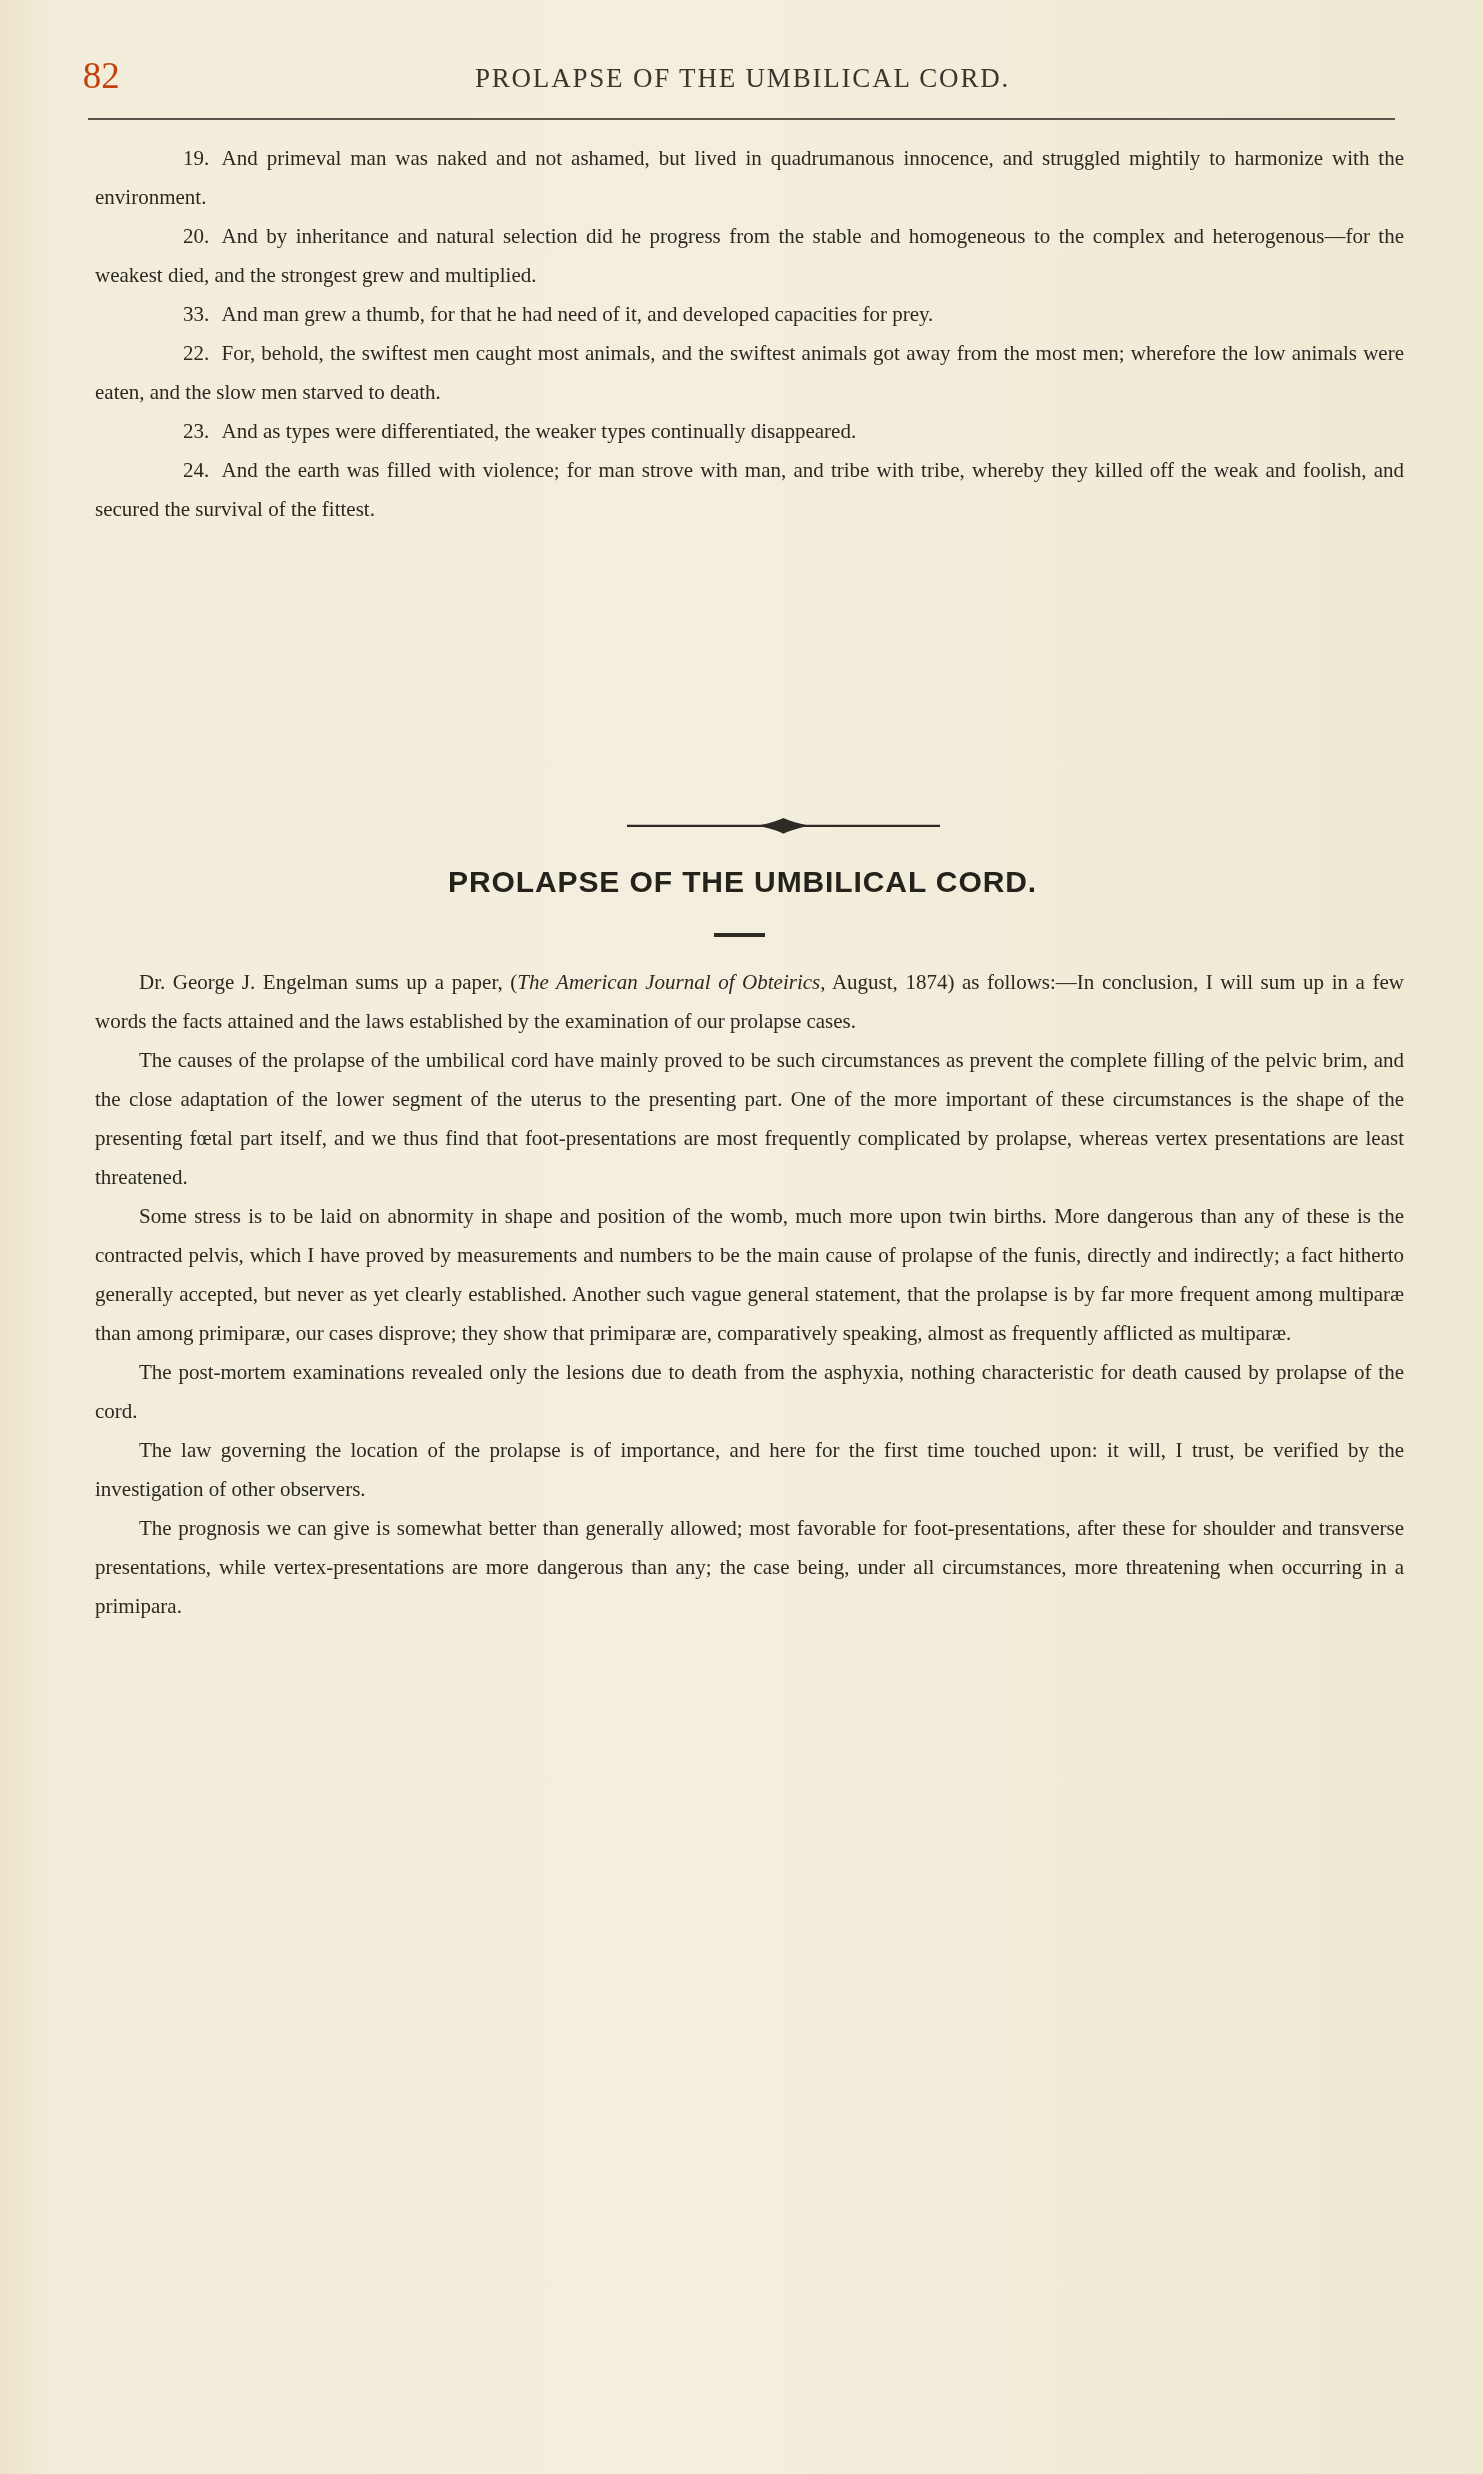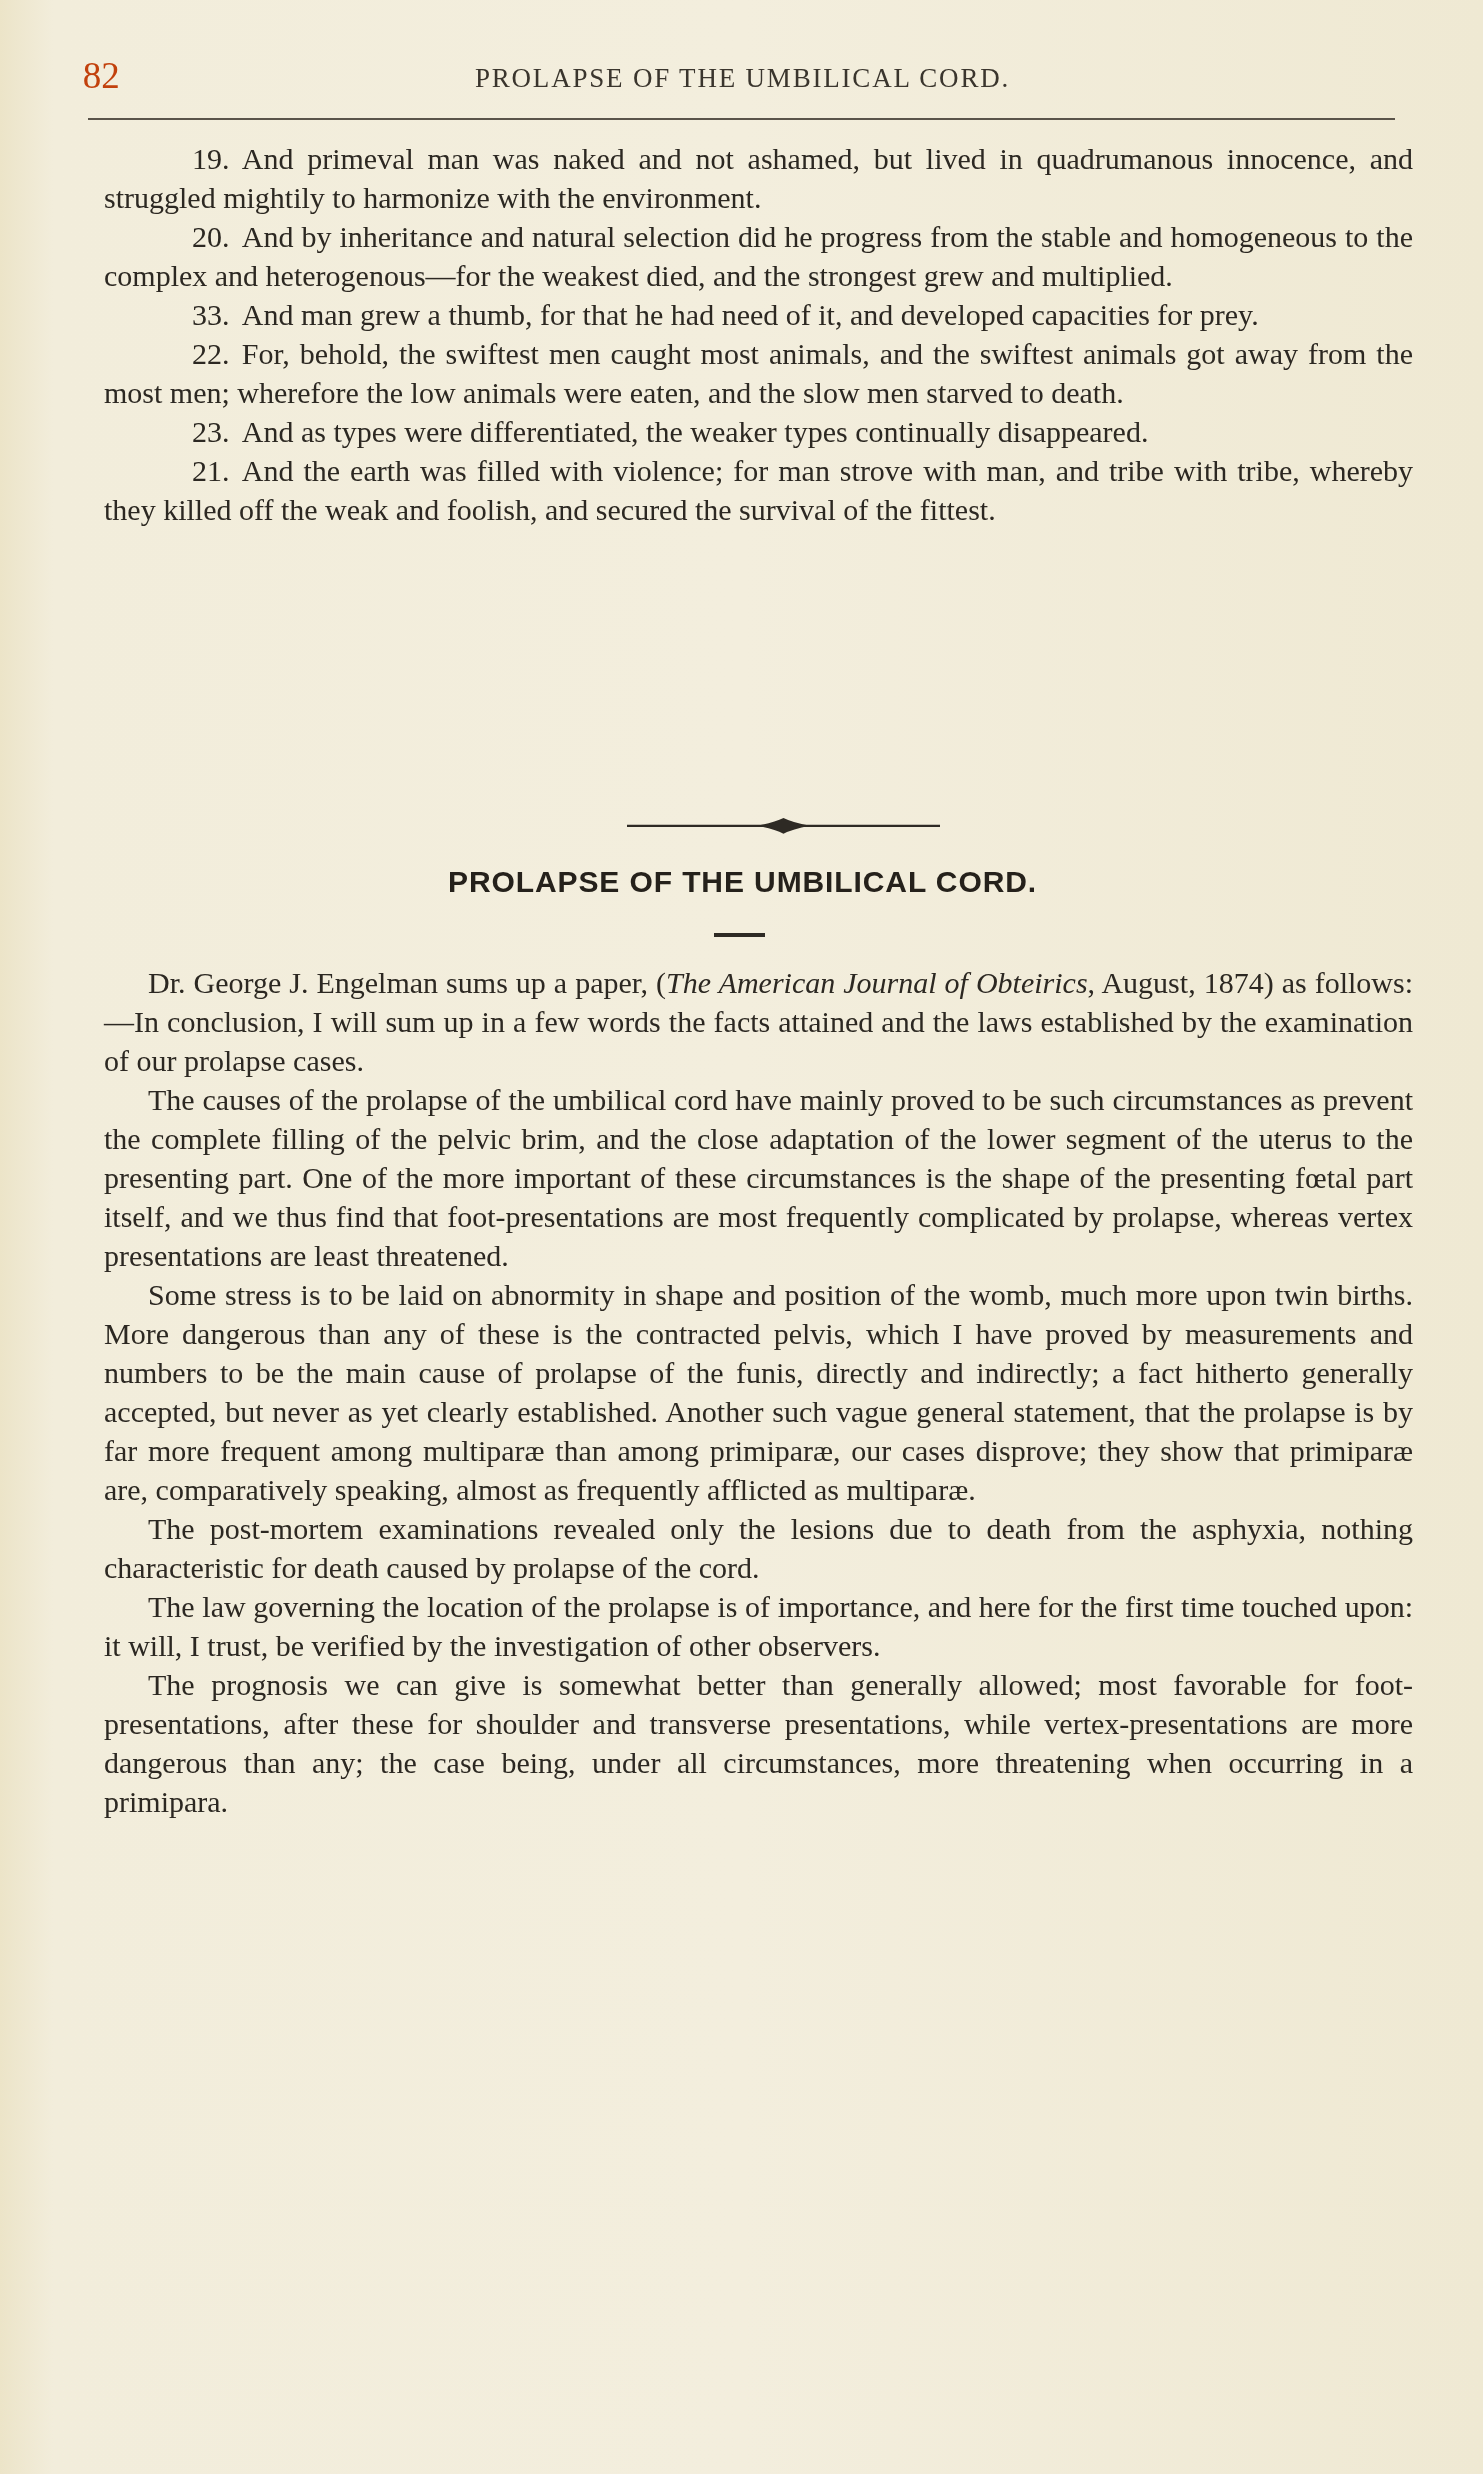--- a/index.html
+++ b/index.html
@@ -50,24 +50,24 @@
   .head-rule {
     position: absolute;
     top: 118px;
     left: 0;
     width: 1307px;
     height: 1.8px;
     background: #5a544a;
   }
   .body-text {
     position: absolute;
-    left: 16px;
+    left: 7px;
     width: 1309px;
     font-family: "Liberation Serif", "DejaVu Serif", serif;
-    font-size: 30px;
+    font-size: 21px;
     line-height: 39px;
     text-align: justify;
     color: #2c2822;
   }
   .body-text p {
     margin: 0;
     text-indent: 44px;
   }
   .verses { top: 139px; }
   .verse-num {
@@ -114,21 +114,21 @@
     <div class="head-title">PROLAPSE OF THE UMBILICAL CORD.</div>
   </div>
   <div class="head-rule"></div>
 
   <div class="body-text verses">
     <p><span class="verse-num">19.</span><span>And primeval man was naked and not ashamed, but lived in quadrumanous innocence, and struggled mightily to harmonize with the environment.</span></p>
     <p><span class="verse-num">20.</span><span>And by inheritance and natural selection did he progress from the stable and homogeneous to the complex and heterogenous—for the weakest died, and the strongest grew and multiplied.</span></p>
     <p><span class="verse-num">33.</span><span>And man grew a thumb, for that he had need of it, and developed capacities for prey.</span></p>
     <p><span class="verse-num">22.</span><span>For, behold, the swiftest men caught most animals, and the swiftest animals got away from the most men; wherefore the low animals were eaten, and the slow men starved to death.</span></p>
     <p><span class="verse-num">23.</span><span>And as types were differentiated, the weaker types continually disappeared.</span></p>
-    <p><span class="verse-num">21.</span><span>And the earth was filled with violence; for man strove with man, and tribe with tribe, whereby they killed off the weak and foolish, and secured the survival of the fittest.</span></p>
+    <p><span class="verse-num">24.</span><span>And the earth was filled with violence; for man strove with man, and tribe with tribe, whereby they killed off the weak and foolish, and secured the survival of the fittest.</span></p>
   </div>
 
   <svg class="ornament" viewBox="0 0 356 20" preserveAspectRatio="none">
     <line x1="0" y1="10" x2="356" y2="10" stroke="#2e2a24" stroke-width="2.5"></line>
     <path d="M148 10 Q168 6 178 1 Q188 6 208 10 Q188 14 178 19 Q168 14 148 10 Z" fill="#2e2a24"></path>
   </svg>
 
   <div class="section-title">PROLAPSE OF THE UMBILICAL CORD.</div>
   <div class="short-rule"></div>
 

